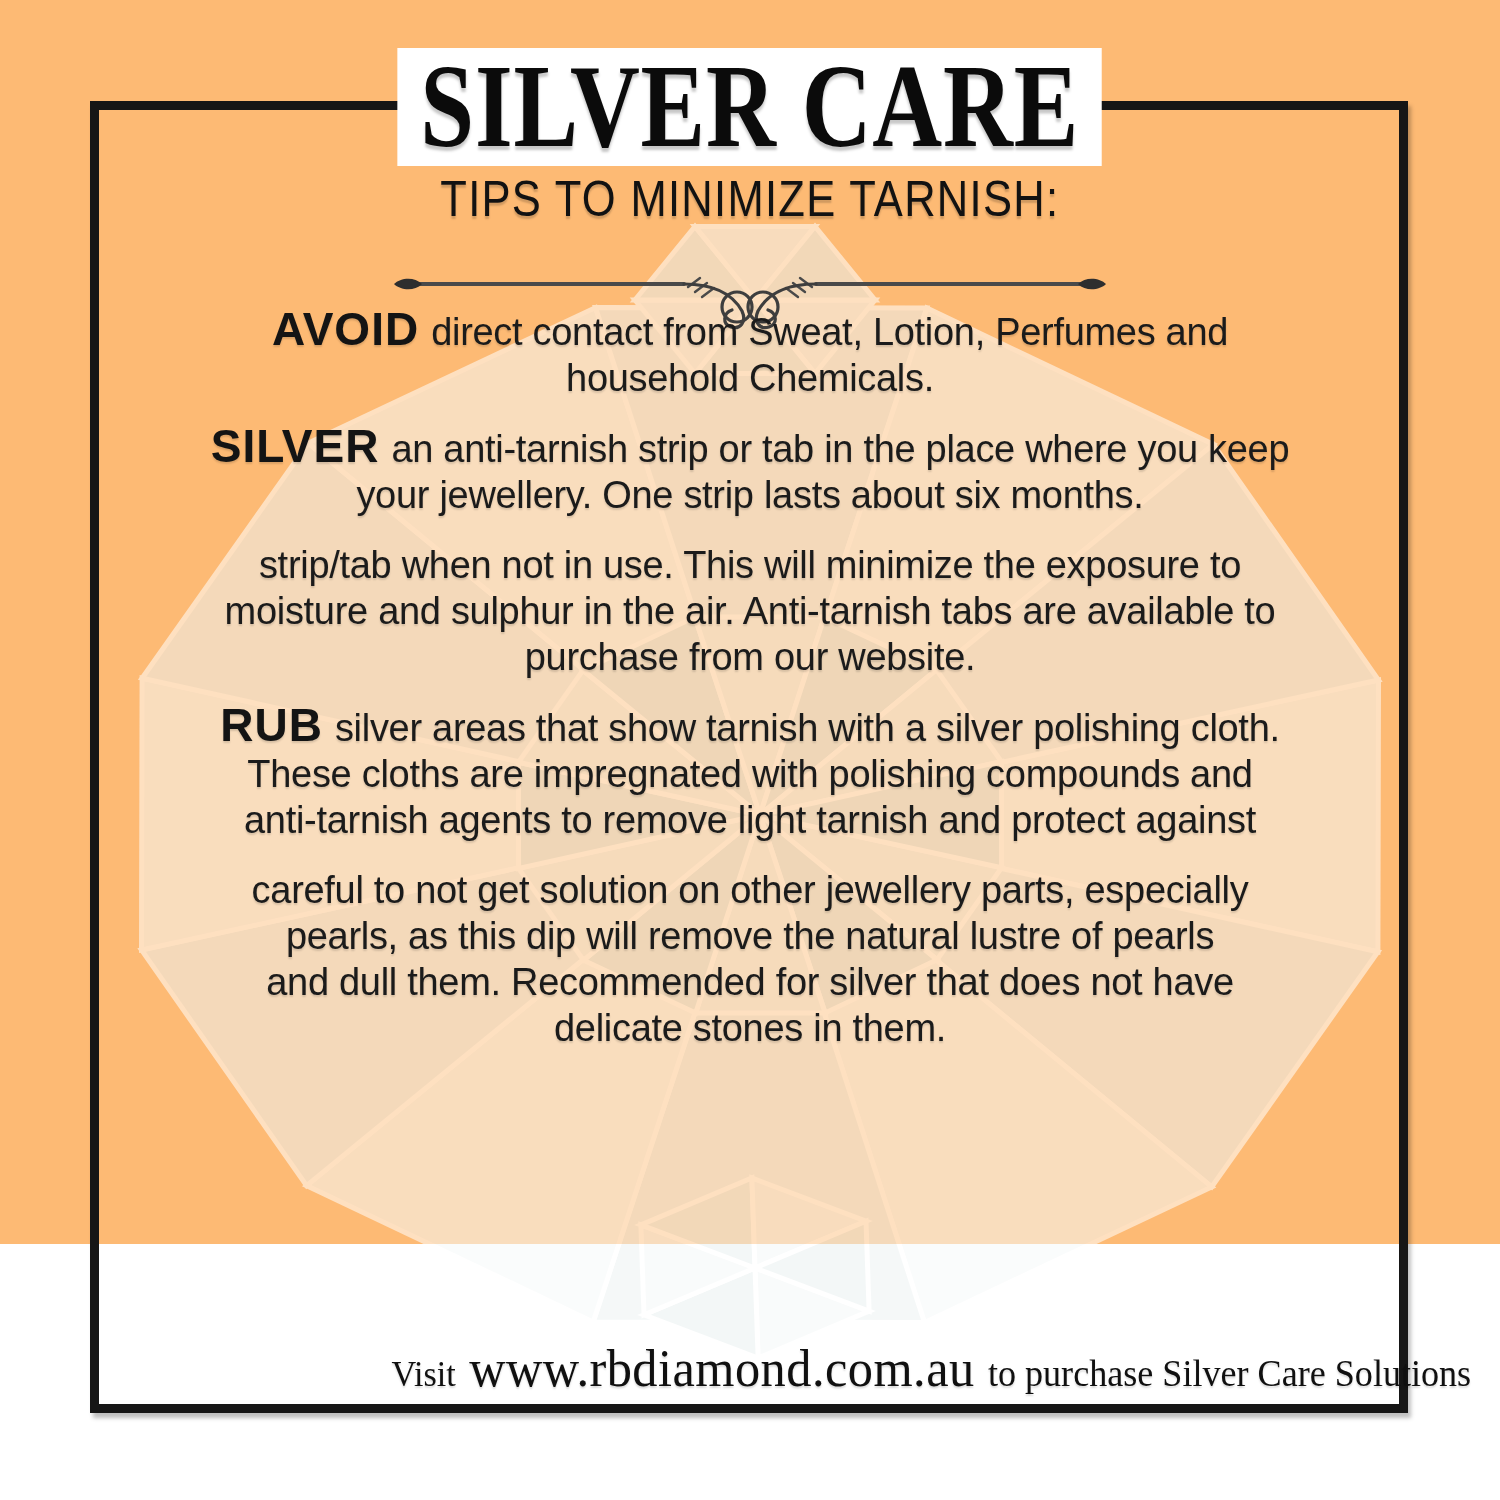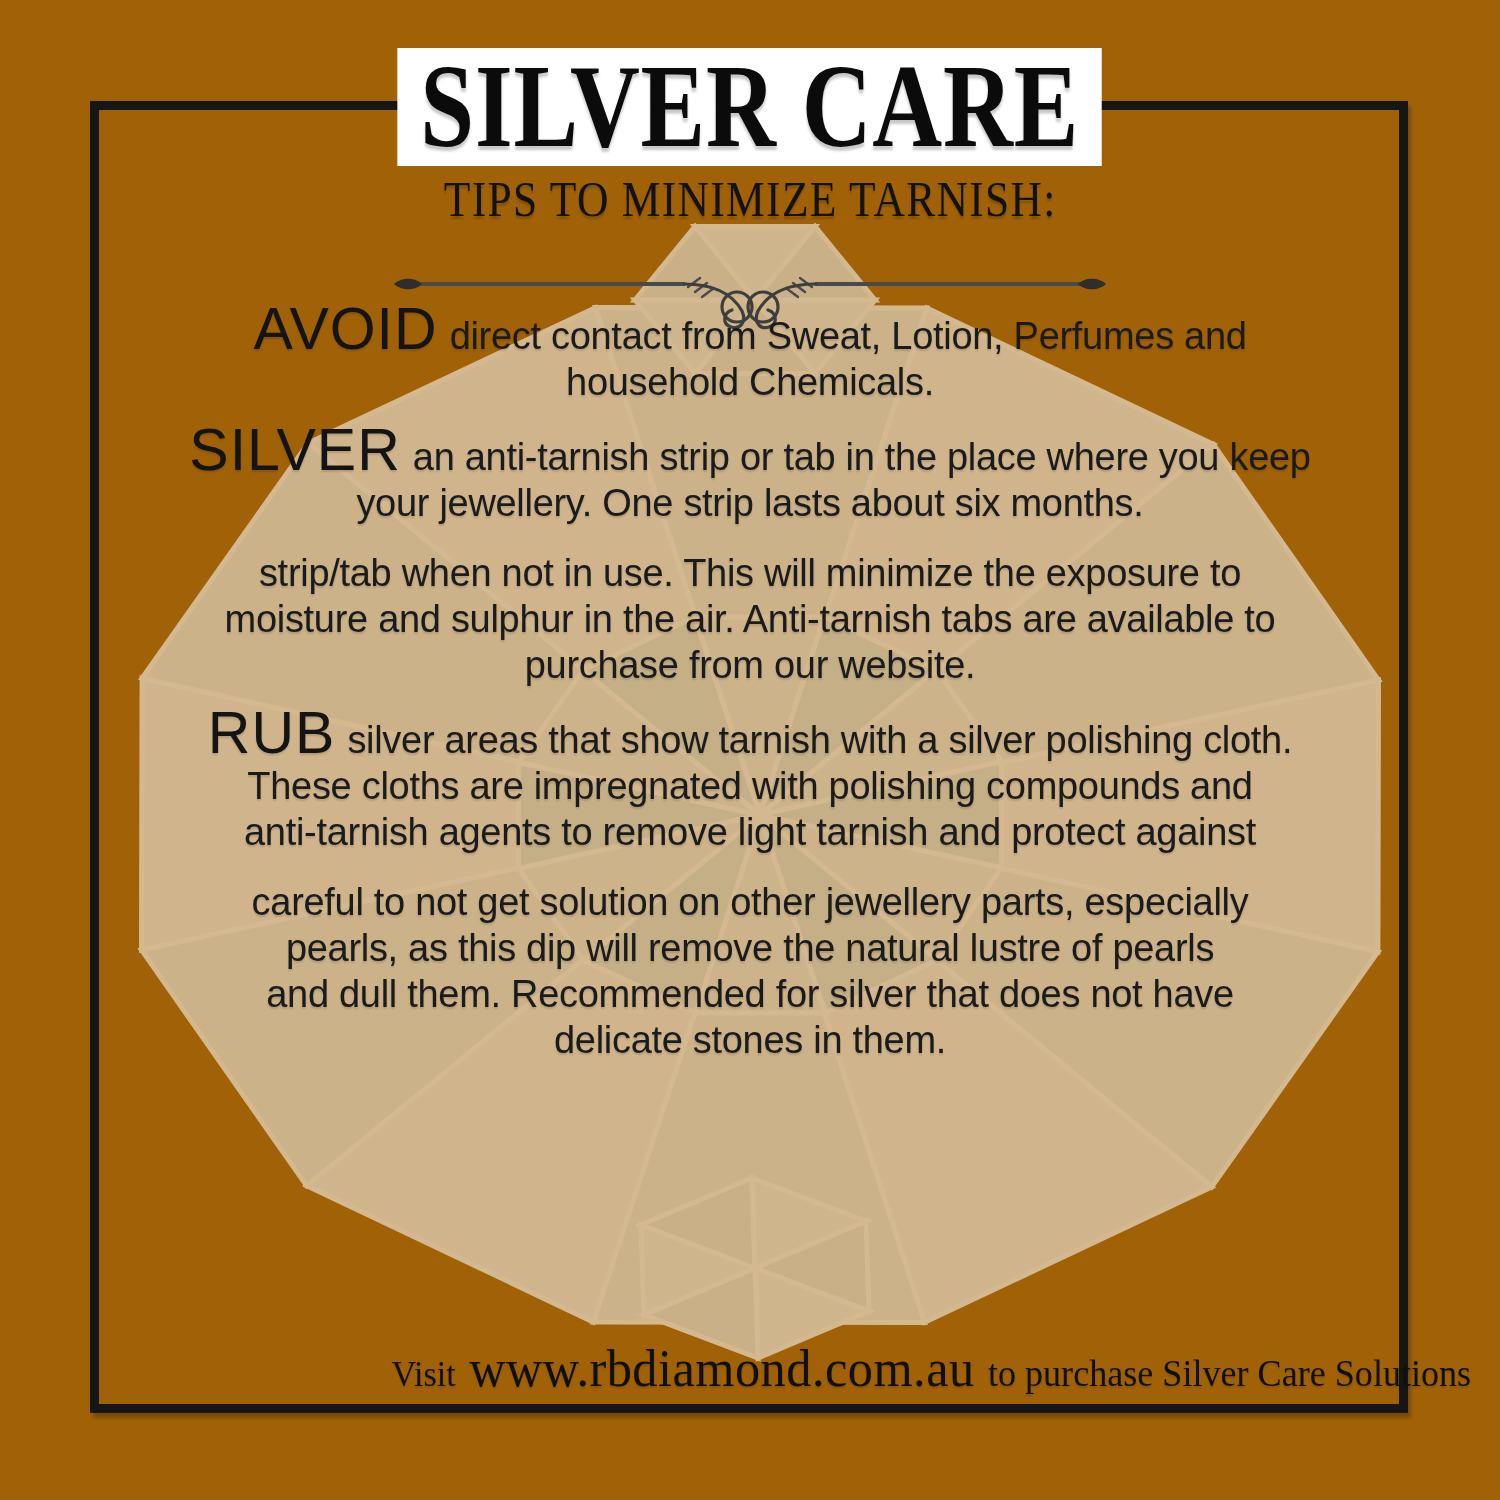--- a/index.html
+++ b/index.html
@@ -1,47 +1,47 @@
 <!DOCTYPE html>
 <html><head>
 <meta charset="utf-8">
 <style>
   * { margin:0; padding:0; box-sizing:border-box; }
   html,body { width:1500px; height:1500px; }
   body { background:#ffffff; font-family:"Liberation Sans", sans-serif; position:relative; overflow:hidden; }
 
-  .page { position:absolute; inset:0; width:1500px; height:1500px; background:#a16207; }
+  .page { position:absolute; inset:0; width:1500px; height:1244px; background:#fdba74; }
 
   
   .watermark { position:absolute; left:0; top:0; width:1500px; height:1500px; z-index:1; opacity:.55; pointer-events:none; }
 
   
   .frame { position:absolute; left:90px; top:101px; width:1318px; height:1312px;
            border:9px solid #161616; box-shadow:3px 5px 4px rgba(0,0,0,0.25); z-index:2; }
 
   
   .title-wrap { position:absolute; top:48px; left:0; right:0; text-align:center; z-index:4; }
   .title-inner { display:inline-block; background:#ffffff; padding:0 28px; white-space:nowrap;
     font-family:"Liberation Serif", serif; font-weight:700; font-size:118px; line-height:118px;
     letter-spacing:1px; color:#0b0b0b; transform:scaleX(0.82); transform-origin:center;
     text-shadow:0 4px 3px rgba(0,0,0,0.22); }
 
-  .subtitle-wrap { position:absolute; top:171px; left:0; right:0; text-align:center; z-index:3;font-family:Liberation Serif, serif; }
+  .subtitle-wrap { position:absolute; top:171px; left:0; right:0; text-align:center; z-index:3; }
   .subtitle-inner { display:inline-block; white-space:nowrap; font-size:50px; line-height:56px;
     letter-spacing:1.5px; color:#121212; transform:scaleX(0.87); transform-origin:center;
     text-shadow:0 3px 2px rgba(0,0,0,0.18); }
 
   .divider { position:absolute; left:392px; top:266px; width:716px; height:72px; z-index:3; }
 
   
   .tips { position:absolute; top:308px; left:100px; width:1300px; text-align:center; z-index:3; color:#1b1b1b; }
   .tip { margin-bottom:24px; }
   .tip .line { font-size:38px; line-height:46px; white-space:nowrap; letter-spacing:-0.3px;
                text-shadow:0 2px 2px rgba(0,0,0,0.14); }
-  .tip .lead { font-size:59px; line-height:42px; letter-spacing:1px; margin-right:12px; color:#141414; }
+  .tip .lead { font-size:46px; line-height:42px; letter-spacing:1px; margin-right:12px; color:#141414;font-weight:bold; }
 
   
   .footer { position:absolute; left:16px; right:0; top:1338px; text-align:right; z-index:3;
             font-family:"Liberation Serif", serif; color:#101010; }
   .footer-inner { display:inline-block; white-space:nowrap; transform:scaleX(0.95); transform-origin:center;
                   line-height:60px; text-shadow:0 2px 2px rgba(0,0,0,0.15); }
   .f-prefix { font-size:36px; }
   .f-url    { font-size:53px; letter-spacing:.5px; padding:0 10px; }
   .f-suffix { font-size:38px; }
 </style>

